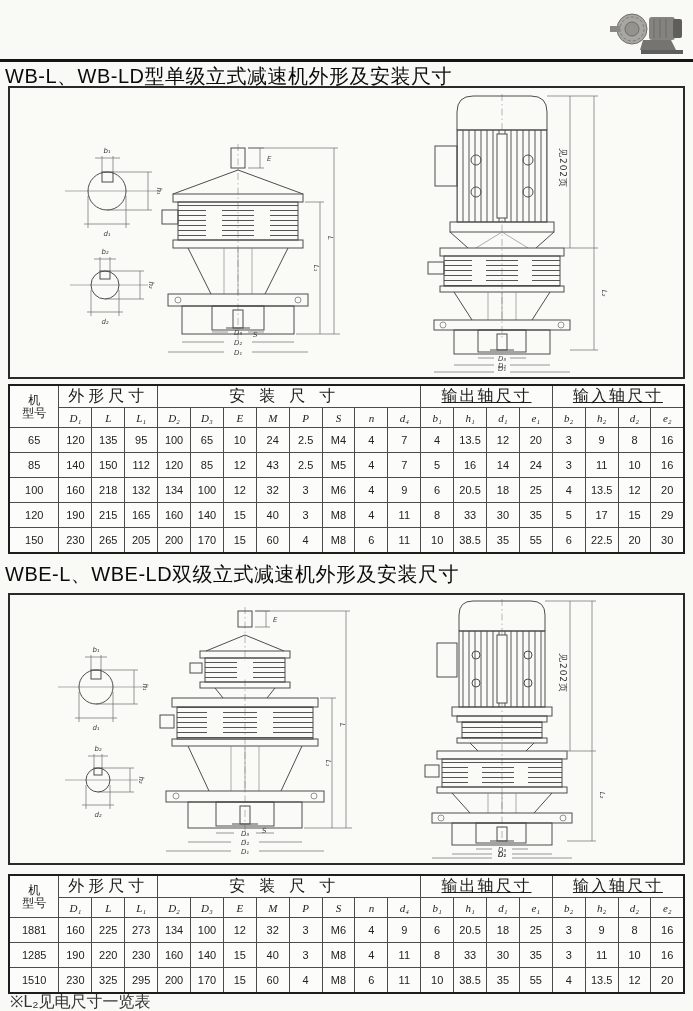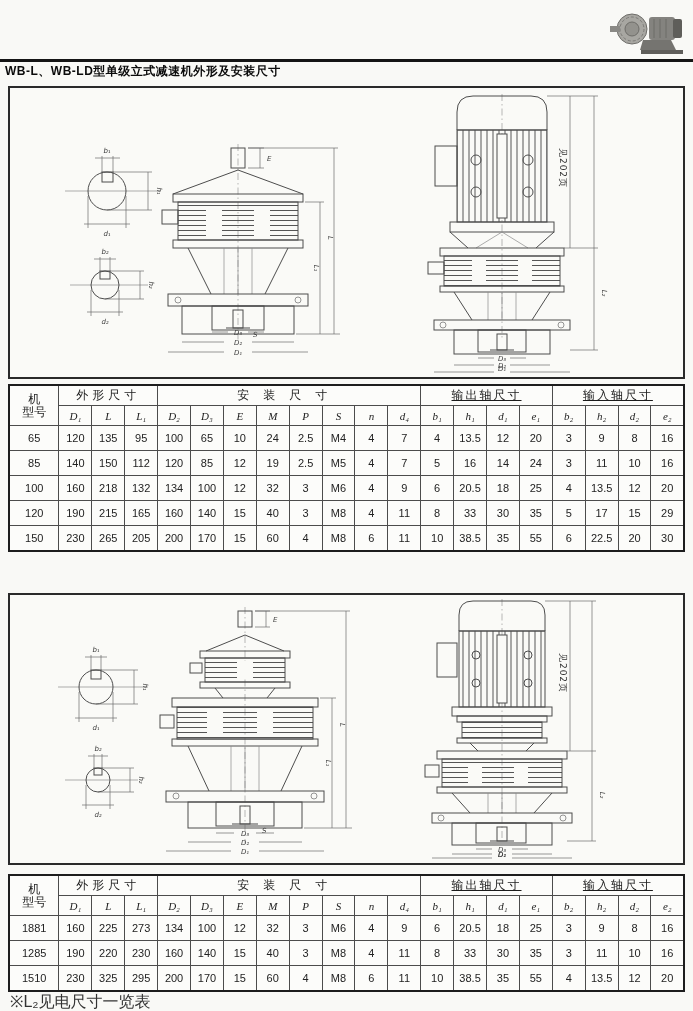--- a/index.html
+++ b/index.html
@@ -1,31 +1,31 @@
 <!DOCTYPE html>
 <html><head>
 <meta charset="utf-8">
 <style>
   html,body{margin:0;padding:0;background:#ffffff;}
   #page{position:relative;width:693px;height:1011px;background:#f9f9f6;
         font-family:"Liberation Sans",sans-serif;overflow:hidden;}
   .rule{position:absolute;left:0;top:59px;width:693px;height:3px;background:#151515;}
-  .sec-title{position:absolute;left:5px;font-size:12px;font-weight:bold;color:#0b0b0b;letter-spacing:0.5px;white-space:nowrap;}
+  .sec-title{position:absolute;left:5px;font-size:20px;font-weight:normal;color:#0b0b0b;letter-spacing:0.5px;white-space:nowrap;}
   #title1{top:63px;}
   #title2{top:561px;}
   .draw-box{position:absolute;left:8px;width:673px;border:2px solid #2a2a2a;background:#fafaf7;}
   #box1{top:86px;height:289px;}
   #box2{top:593px;height:268px;}
   .dim-table{position:absolute;left:8px;width:677px;border-collapse:collapse;table-layout:fixed;
              background:#fcfcfa;border:2px solid #1d1d1d;}
   #table1{top:384px;}
   #table2{top:874px;}
   .dim-table th,.dim-table td{border:1px solid #4c4c4c;text-align:center;vertical-align:middle;
              font-size:11px;color:#222;padding:0;font-weight:normal;overflow:hidden;}
-  .dim-table thead th{height:19px;font-size:12px;color:#1c1c1c;}
+  .dim-table thead th{height:19px;font-size:16px;color:#1c1c1c;}
   .dim-table thead tr.subhead th{font-size:11px;font-style:italic;font-family:"Liberation Serif",serif;}
   .dim-table tbody td,.dim-table tbody th{height:24px;}
   .dim-table th.model{font-size:12px;line-height:13px;}
   .g1{letter-spacing:4px;}
   .g2{letter-spacing:14px;}
   .g3{letter-spacing:2px;text-decoration:underline;}
   #footnote{position:absolute;left:10px;top:990px;font-size:16px;color:#333;}
   #photo{position:absolute;right:6px;top:6px;}
   svg .ln{fill:none;stroke:#4d4d4d;stroke-width:1;}
   svg .bg{fill:#fafaf7;stroke:none;}
@@ -263,21 +263,21 @@
           <td>16</td>
         </tr>
         <tr>
           <td>85</td>
           <td>140</td>
           <td>150</td>
           <td>112</td>
           <td>120</td>
           <td>85</td>
           <td>12</td>
-          <td>19</td>
+          <td>43</td>
           <td>2.5</td>
           <td>M5</td>
           <td>4</td>
           <td>7</td>
           <td>5</td>
           <td>16</td>
           <td>14</td>
           <td>24</td>
           <td>3</td>
           <td>11</td>
@@ -346,20 +346,21 @@
           <td>35</td>
           <td>55</td>
           <td>6</td>
           <td>22.5</td>
           <td>20</td>
           <td>30</td>
         </tr>
       </tbody>
   </table>
 
+  <div id="title2" class="sec-title">WBE-L、WBE-LD双级立式减速机外形及安装尺寸</div>
 
   <div id="box2" class="draw-box">
     <svg width="669" height="264" viewBox="0 0 669 264">
       <defs>
         <pattern id="hH2" width="6" height="5" patternUnits="userSpaceOnUse">
             <path d="M0 2.5 H6" stroke="#555" stroke-width="1"></path>
           </pattern>
         <pattern id="hV2" width="6" height="6" patternUnits="userSpaceOnUse">
             <path d="M3 0 V6" stroke="#555" stroke-width="1"></path>
           </pattern>

